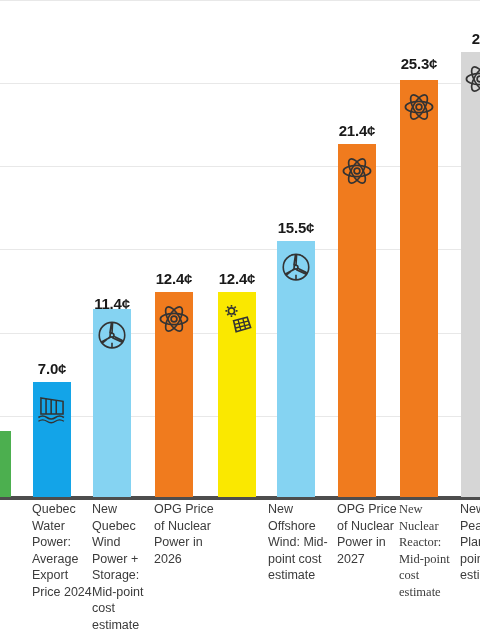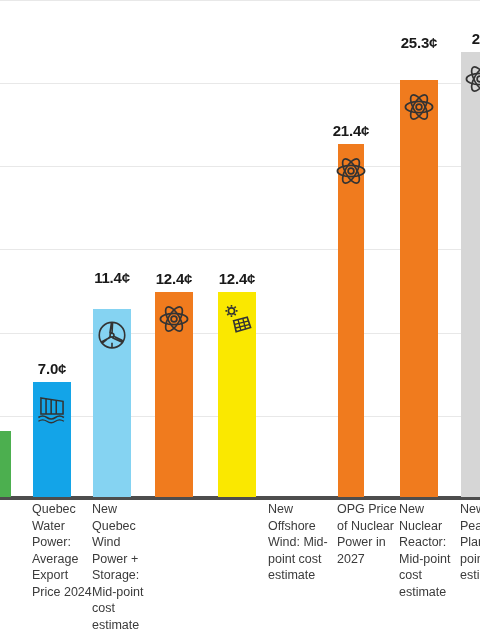--- a/index.html
+++ b/index.html
@@ -130,21 +130,21 @@
         <div class="bar-icon" style="bottom: 144.1px;">
           <svg viewBox="0 0 40 40" fill="none" stroke="#333333" stroke-width="1.9">
             <circle cx="20" cy="19" r="15"></circle>
             <circle cx="20" cy="19" r="2.3"></circle>
             <path d="M20 16.8 L20.6 6 Q21 4.4 19.3 4.8 L17.6 16.2 Z"></path>
             <path d="M21.9 20.3 L31.6 25 Q33 26 32 27.3 L21.2 22.3 Z"></path>
             <path d="M18.3 20.5 L10 27.2 Q8.7 28.3 7.9 26.8 L17.4 21.8 Z"></path>
             <path d="M20 34 L20 28"></path>
           </svg>
         </div>
-        <div class="bar-value" style="bottom: 211px;">11.4¢</div>
+        <div class="bar-value" style="bottom: 185px;">11.4¢</div>
       </div>
       <div class="bar-group" style="left: 155px; width: 38px;">
         <div class="bar" style="height: 204.6px; background: rgb(240, 123, 30);"></div>
         <div class="bar-icon" style="bottom: 160.6px;">
           <svg viewBox="0 0 40 40" fill="none" stroke="#333333" stroke-width="2">
             <circle cx="20" cy="20" r="3.4"></circle>
             <ellipse cx="20" cy="20" rx="16" ry="6.6"></ellipse>
             <ellipse cx="20" cy="20" rx="16" ry="6.6" transform="rotate(60 20 20)"></ellipse>
             <ellipse cx="20" cy="20" rx="16" ry="6.6" transform="rotate(120 20 20)"></ellipse>
           </svg>
@@ -157,21 +157,35 @@
           <svg viewBox="0 0 40 40" fill="none" stroke="#333333" stroke-width="1.9">
             <circle cx="13.5" cy="10.5" r="3.6"></circle>
             <path d="M13.5 3.4v2.1M13.5 15.6v2.1M6.4 10.5h2.1M18.5 10.5h2.1M8.5 5.5l1.5 1.5M17 14l1.5 1.5M18.5 5.5L17 7M10 14l-1.5 1.5"></path>
             <path d="M16 22 L32 18 L36 30 L19 35 Z"></path>
             <path d="M21.2 20.7 L24.6 33.6 M26.8 19.3 L30.2 32" stroke-width="1.6"></path>
             <path d="M17.4 26.3 L34.1 22.3 M18.3 30.6 L35.2 26.3" stroke-width="1.6"></path>
           </svg>
         </div>
         <div class="bar-value" style="bottom: 209.6px;">12.4¢</div>
       </div>
-      <div class="bar-group" style="left: 338px; width: 26px;">
+      <div class="bar-group" style="left: 277px; width: 38px;">
+        <div class="bar" style="height: 255.75px; background: rgb(133, 211, 242);"></div>
+        <div class="bar-icon" style="bottom: 211.75px;">
+          <svg viewBox="0 0 40 40" fill="none" stroke="#333333" stroke-width="1.9">
+            <circle cx="20" cy="19" r="15"></circle>
+            <circle cx="20" cy="19" r="2.3"></circle>
+            <path d="M20 16.8 L20.6 6 Q21 4.4 19.3 4.8 L17.6 16.2 Z"></path>
+            <path d="M21.9 20.3 L31.6 25 Q33 26 32 27.3 L21.2 22.3 Z"></path>
+            <path d="M18.3 20.5 L10 27.2 Q8.7 28.3 7.9 26.8 L17.4 21.8 Z"></path>
+            <path d="M20 34 L20 28"></path>
+          </svg>
+        </div>
+        <div class="bar-value" style="bottom: 260.75px;">15.5¢</div>
+      </div>
+      <div class="bar-group" style="left: 338px; width: 38px;">
         <div class="bar" style="height: 353.1px; background: rgb(240, 123, 30);"></div>
         <div class="bar-icon" style="bottom: 309.1px;">
           <svg viewBox="0 0 40 40" fill="none" stroke="#333333" stroke-width="2">
             <circle cx="20" cy="20" r="3.4"></circle>
             <ellipse cx="20" cy="20" rx="16" ry="6.6"></ellipse>
             <ellipse cx="20" cy="20" rx="16" ry="6.6" transform="rotate(60 20 20)"></ellipse>
             <ellipse cx="20" cy="20" rx="16" ry="6.6" transform="rotate(120 20 20)"></ellipse>
           </svg>
         </div>
         <div class="bar-value" style="bottom: 358.1px;">21.4¢</div>
@@ -179,39 +193,40 @@
       <div class="bar-group" style="left: 400px; width: 38px;">
         <div class="bar" style="height: 417.45px; background: rgb(240, 123, 30);"></div>
         <div class="bar-icon" style="bottom: 373.45px;">
           <svg viewBox="0 0 40 40" fill="none" stroke="#333333" stroke-width="2">
             <circle cx="20" cy="20" r="3.4"></circle>
             <ellipse cx="20" cy="20" rx="16" ry="6.6"></ellipse>
             <ellipse cx="20" cy="20" rx="16" ry="6.6" transform="rotate(60 20 20)"></ellipse>
             <ellipse cx="20" cy="20" rx="16" ry="6.6" transform="rotate(120 20 20)"></ellipse>
           </svg>
         </div>
-        <div class="bar-value" style="bottom: 446px;">25.3¢</div>
+        <div class="bar-value" style="bottom: 425px;">25.3¢</div>
       </div>
       <div class="bar-group" style="left: 461px; width: 38px;">
         <div class="bar" style="height: 445.5px; background: rgb(214, 214, 214);"></div>
         <div class="bar-icon" style="bottom: 401.5px;">
           <svg viewBox="0 0 40 40" fill="none" stroke="#333333" stroke-width="2">
             <circle cx="20" cy="20" r="3.4"></circle>
             <ellipse cx="20" cy="20" rx="16" ry="6.6"></ellipse>
             <ellipse cx="20" cy="20" rx="16" ry="6.6" transform="rotate(60 20 20)"></ellipse>
             <ellipse cx="20" cy="20" rx="16" ry="6.6" transform="rotate(120 20 20)"></ellipse>
           </svg>
         </div>
         <div class="bar-value" style="bottom: 450.5px;">27</div>
       </div>
     </div>
 
   <div class="labels">
       <div class="cat-label" style="left: -28px; width: 60px;">cy</div>
       <div class="cat-label" style="left: 32px; width: 60px;">Quebec Water Power: Average Export Price 2024</div>
       <div class="cat-label" style="left: 92px; width: 60px;">New Quebec Wind Power + Storage: Mid-point cost estimate</div>
+      <div class="cat-label" style="left: 154px; width: 60px;">OPG Price of Nuclear Power in 2026</div>
       <div class="cat-label" style="left: 268px; width: 60px;">New Offshore Wind: Mid-point cost estimate</div>
       <div class="cat-label" style="left: 337px; width: 60px;">OPG Price of Nuclear Power in 2027</div>
-      <div class="cat-label" style="left: 399px; width: 60px;">New Nuclear Reactor: Mid-point cost estimate</div>
+      <div class="cat-label" style="left: 399px; width: 60px; font-family: Liberation Serif, serif;">New Nuclear Reactor: Mid-point cost estimate</div>
       <div class="cat-label" style="left: 460px; width: 60px;">New Gas Peaker Plant: Mid-point cost estimate</div>
     </div>
 
 </div>
 
 </body></html>

